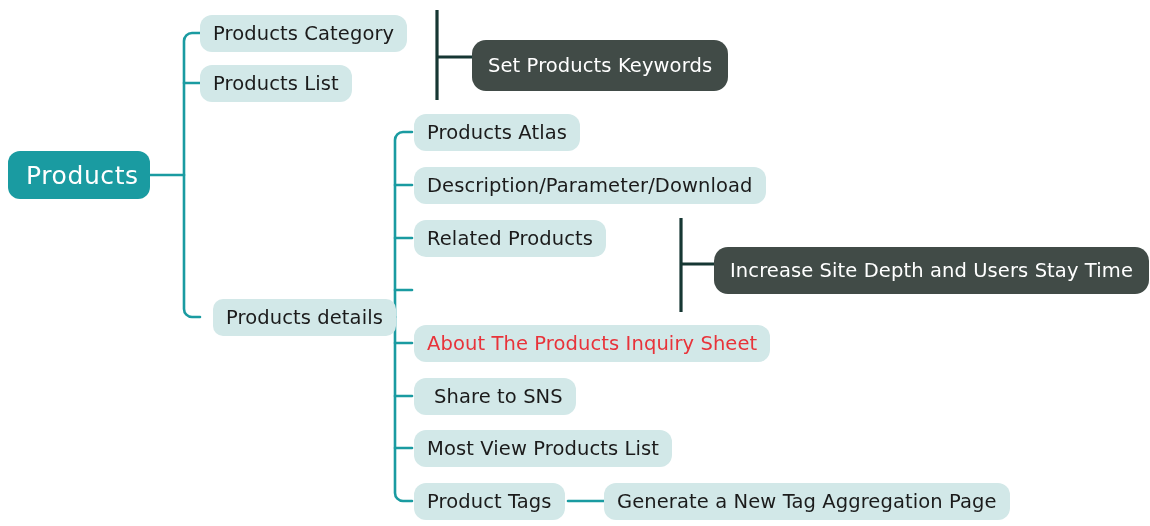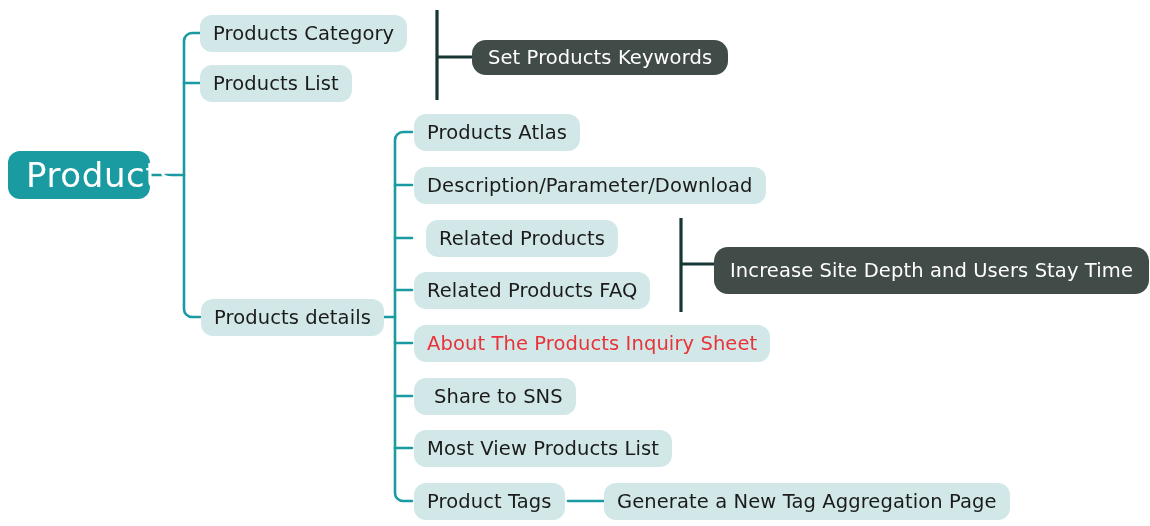--- a/index.html
+++ b/index.html
@@ -33,21 +33,21 @@
     align-items: center;
     box-sizing: border-box;
     white-space: nowrap;
     border-radius: 13px;
     font-family: "DejaVu Sans", sans-serif;
     letter-spacing: 0.1px;
   }
   .node-root {
     background: #1a9ba1;
     color: #ffffff;
-    font-size: 34px;
+    font-size: 25px;
     border-radius: 12px;
     padding: 0 18px;
     letter-spacing: 0.6px;
   }
   .node-light {
     background: #d2e8e8;
     color: #1b1b1b;
     font-size: 19.5px;
     padding: 0 13px;
     border-radius: 12px;
@@ -105,43 +105,40 @@
   </div>
 
   <div class="node node-light" style="left:200px; top:15px; height:37px;">
     <span>Products Category</span>
   </div>
 
   <div class="node node-light" style="left:200px; top:65px; height:37px;">
     <span>Products List</span>
   </div>
 
-  <div class="node node-light" style="left:201px; top:299px; height:37px;">
+  <div class="node node-light" style="left:213px; top:299px; height:37px;border-radius:10px;">
     <span>Products details</span>
   </div>
 
-  <div class="node node-dark" style="left:472px; top:40px; height:35px;">
+  <div class="node node-dark" style="left:472px; top:40px; height:51px;">
     <span>Set Products Keywords</span>
   </div>
 
   <div class="node node-light" style="left:414px; top:114px; height:37px;">
     <span>Products Atlas</span>
   </div>
 
   <div class="node node-light" style="left:414px; top:167px; height:37px;">
     <span>Description/Parameter/Download</span>
   </div>
 
-  <div class="node node-light" style="left:426px; top:220px; height:37px;">
+  <div class="node node-light" style="left:414px; top:220px; height:37px;">
     <span>Related Products</span>
   </div>
 
-  <div class="node node-light" style="left:414px; top:272px; height:37px;">
-    <span>Related Products FAQ</span>
-  </div>
 
   <div class="node node-light red" style="left:414px; top:325px; height:37px;">
     <span>About The Products Inquiry Sheet</span>
   </div>
 
   <div class="node node-light" style="left:414px; top:378px; height:37px;padding-left:20px;">
     <span>Share to SNS</span>
   </div>
 
   <div class="node node-light" style="left:414px; top:430px; height:37px;">

